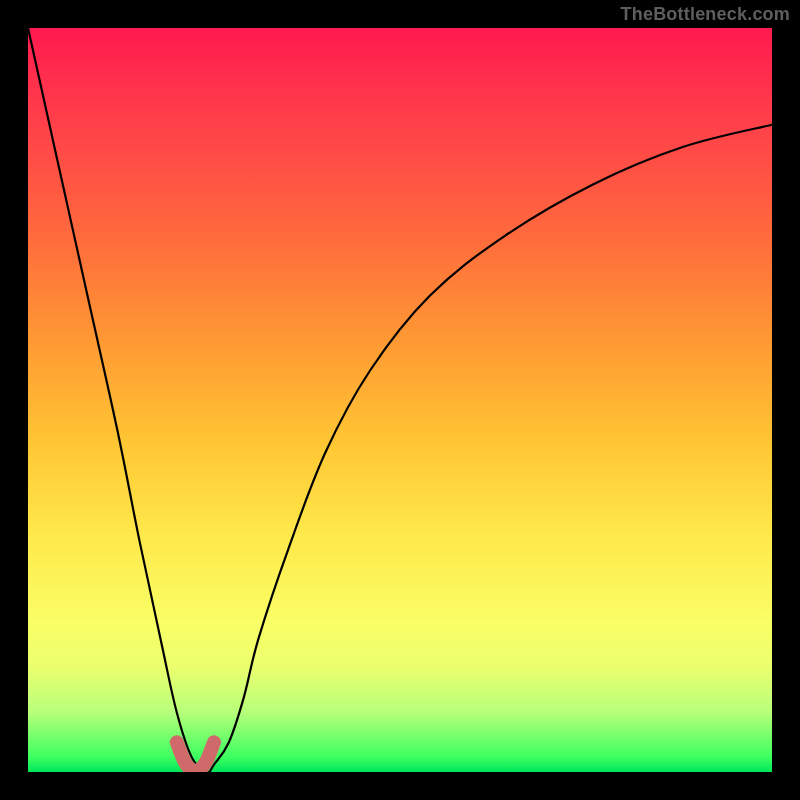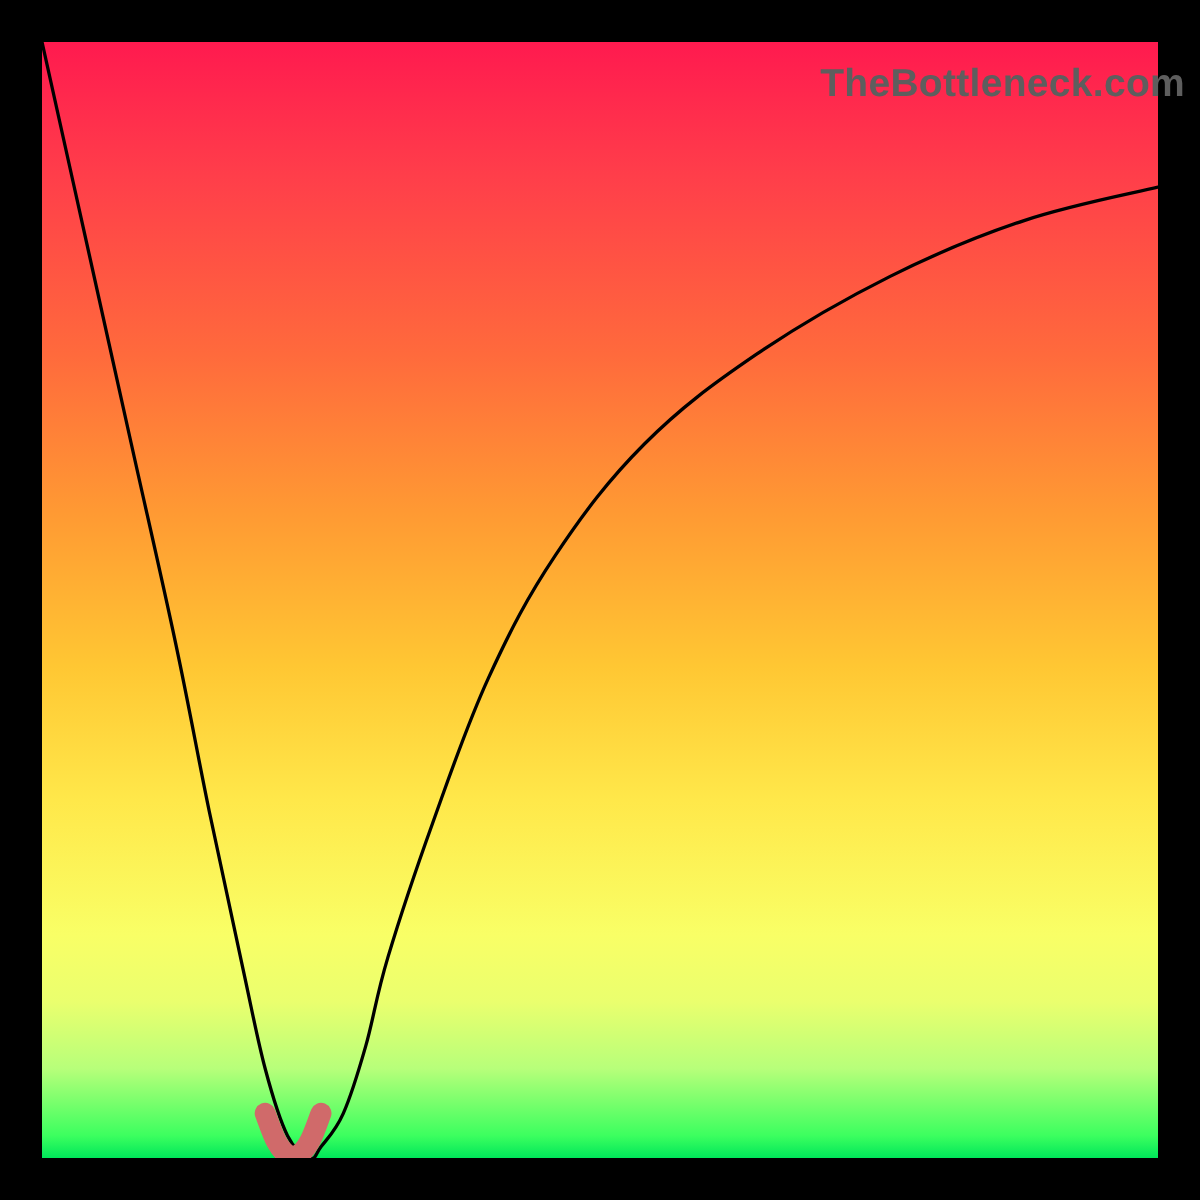--- a/index.html
+++ b/index.html
@@ -28,26 +28,25 @@
       #eaff6e 86%,
       #b7ff7a 92%,
       #3cff5f 98%,
       #00e65a 100%);
   }
   .watermark {
     position: absolute;
     top: 4px;
     right: 10px;
     font-family: Arial, Helvetica, sans-serif;
-    font-size: 26px;
+    font-size: 18px;
     font-weight: 600;
     color: #5e5e5e;
     letter-spacing: 0.2px;
     user-select: none;
-    margin-top: 36px;
   }
   .curve-svg {
     position: absolute;
     left: 0; top: 0;
     width: 100%;
     height: 100%;
     pointer-events: none;
   }
 </style>
 </head>

